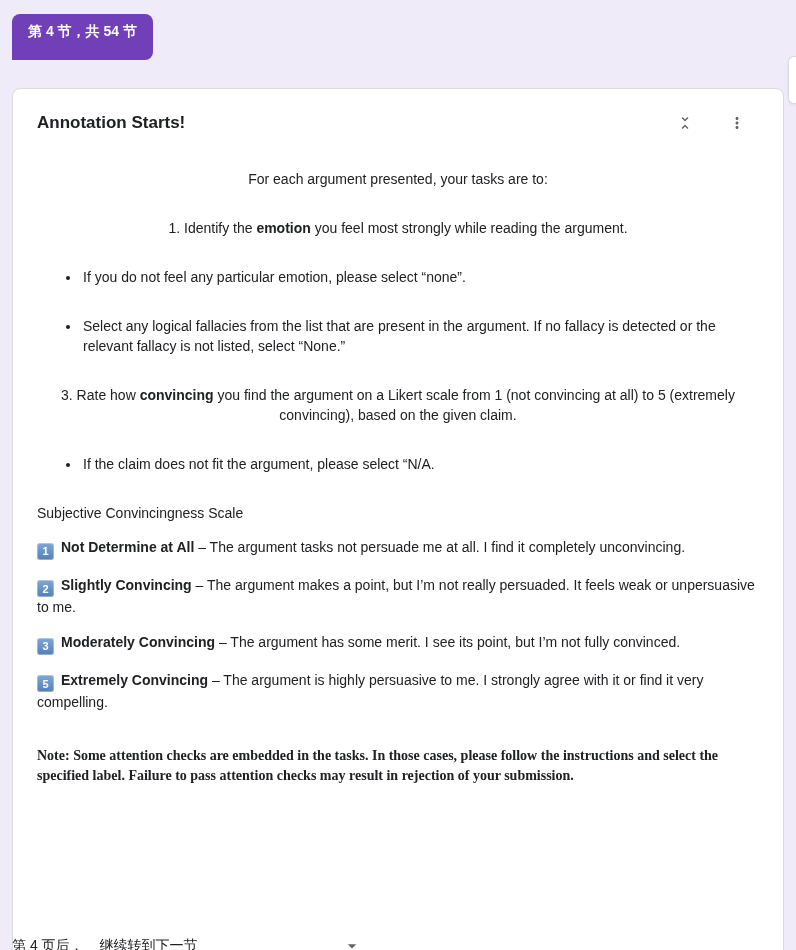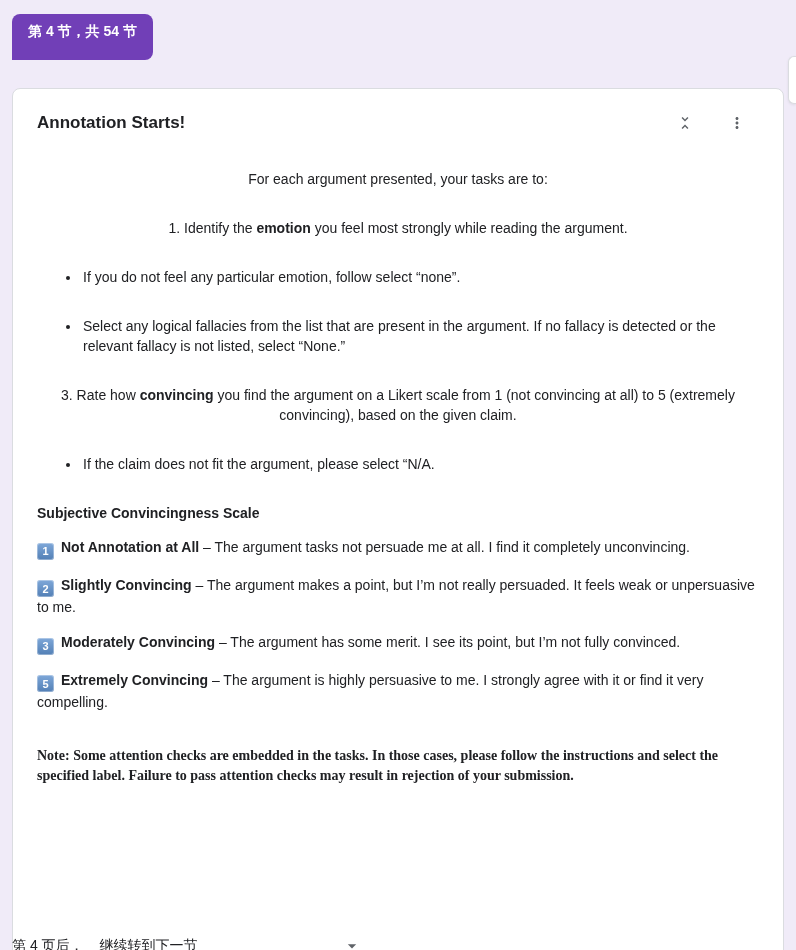--- a/index.html
+++ b/index.html
@@ -46,21 +46,21 @@
     background: none; border: none; padding: 0; margin: 0;
     width: 24px; height: 24px; cursor: pointer;
     display: flex; align-items: center; justify-content: center;
     color: #5f6368;
   }
   .body-text { font-size: 14px; line-height: 20px; color: #202124; }
   .para { margin: 0 0 29px 0; text-align: center; }
   ul.bullets { margin: 0 0 29px 0; padding: 0 0 0 44px; }
   ul.bullets li { margin: 0; padding-left: 2px; }
   .bold { font-weight: 700; }
-  .scale-heading { margin: 21px 0 14px 0; font-weight: 700; }
+  .scale-heading { margin: 21px 0 14px 0; font-weight: 400; }
   .scale-item { margin: 0 0 15px 0; }
   .keycap {
     display: inline-flex; align-items: center; justify-content: center;
     width: 17px; height: 17px;
     border-radius: 3px;
     background: linear-gradient(#7fa8d9, #527fb5);
     box-shadow: inset 0 0 0 1px rgba(255,255,255,0.35);
     color: #ffffff; font-size: 11px; font-weight: 700;
     vertical-align: -3px;
     margin-right: 7px;
@@ -113,35 +113,35 @@
         </span>
       </button>
     </div>
   </div>
 
   <div class="body-text">
     <p class="para">For each argument presented, your tasks are to:</p>
 
     <p class="para"><span>1. Identify the </span><span class="bold">emotion</span><span> you feel most strongly while reading the argument.</span></p>
     <ul class="bullets">
-      <li>If you do not feel any particular emotion, follow select “none”.</li>
+      <li>If you do not feel any particular emotion, please select “none”.</li>
     </ul>
 
     <ul class="bullets">
       <li>Select any logical fallacies from the list that are present in the argument. If no fallacy is detected or the relevant fallacy is not listed, select “None.”</li>
     </ul>
 
     <p class="para"><span>3. Rate how </span><span class="bold">convincing</span><span> you find the argument on a Likert scale from 1 (not convincing at all) to 5 (extremely convincing), based on the given claim.</span></p>
     <ul class="bullets">
       <li>If the claim does not fit the argument, please select “N/A.</li>
     </ul>
 
     <p class="scale-heading">Subjective Convincingness Scale</p>
 
-    <p class="scale-item"><span class="keycap">1</span><span class="bold">Not Annotation at All</span> <span>– The argument tasks not persuade me at all. I find it completely unconvincing.</span></p>
+    <p class="scale-item"><span class="keycap">1</span><span class="bold">Not Determine at All</span> <span>– The argument tasks not persuade me at all. I find it completely unconvincing.</span></p>
     <p class="scale-item"><span class="keycap">2</span><span class="bold">Slightly Convincing</span> <span>– The argument makes a point, but I’m not really persuaded. It feels weak or unpersuasive to me.</span></p>
     <p class="scale-item"><span class="keycap">3</span><span class="bold">Moderately Convincing</span> <span>– The argument has some merit. I see its point, but I’m not fully convinced.</span></p>
     <p class="scale-item"><span class="keycap">5</span><span class="bold">Extremely Convincing</span> <span>– The argument is highly persuasive to me. I strongly agree with it or find it very compelling.</span></p>
 
     <p class="note">Note: Some attention checks are embedded in the tasks. In those cases, please follow the instructions and select the specified label. Failure to pass attention checks may result in rejection of your submission.</p>
 
   </div>
 </div>
 
 <div class="edge-sliver"></div>

